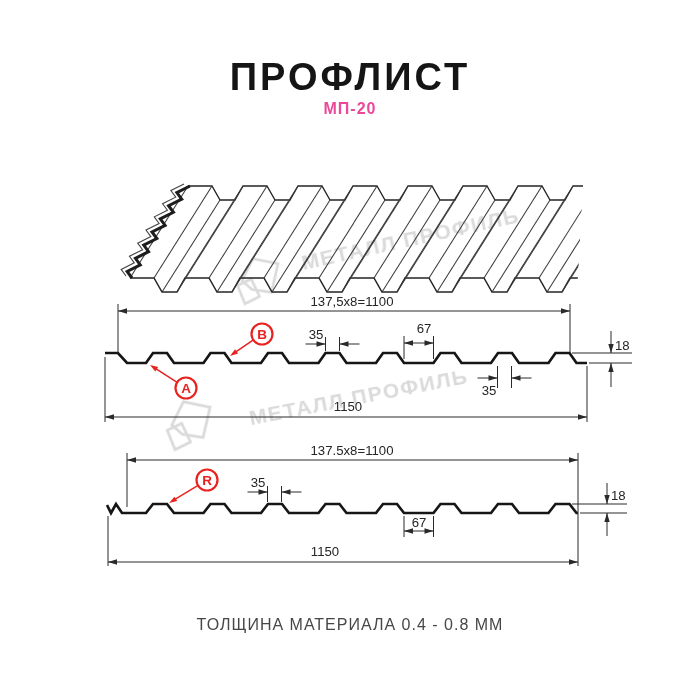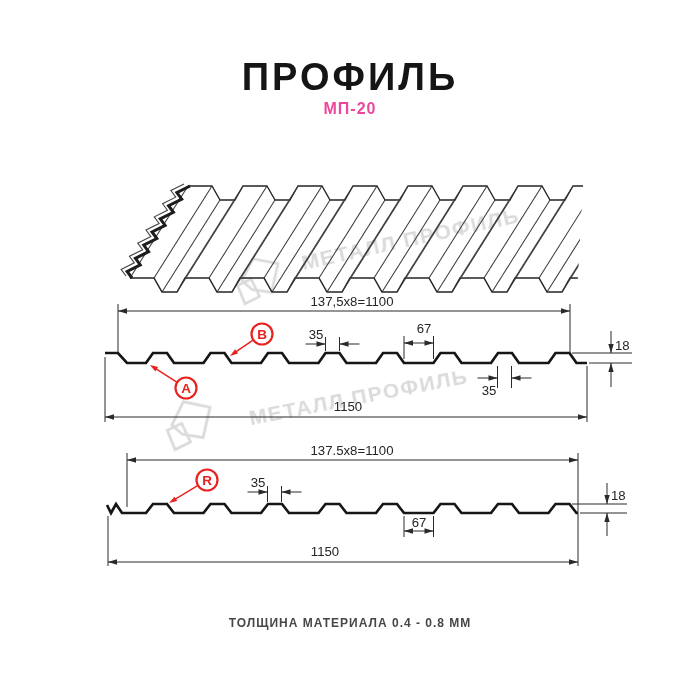--- a/index.html
+++ b/index.html
@@ -1,27 +1,27 @@
 <!DOCTYPE html>
 <html><head>
 <meta charset="utf-8">
 <style>
   html,body{margin:0;padding:0;background:#fff;}
   body{width:700px;height:700px;position:relative;overflow:hidden;
        font-family:"Liberation Sans",sans-serif;}
   .abs{position:absolute;left:0;width:700px;text-align:center;}
   #title{top:56px;font-size:38px;font-weight:bold;letter-spacing:3px;color:#151515;}
   #subtitle{top:100px;font-size:16px;font-weight:bold;letter-spacing:1px;color:#ec4899;}
-  #footer{top:616px;font-size:12px;font-weight:bold;letter-spacing:1px;color:#474747;}
+  #footer{top:616px;font-size:16px;font-weight:normal;letter-spacing:1px;color:#474747;}
   svg{position:absolute;top:0;left:0;}
 </style>
 </head>
 <body>
 
-<div id="title" class="abs">ПРОФИЛЬ</div>
+<div id="title" class="abs">ПРОФЛИСТ</div>
 <div id="subtitle" class="abs">МП-20</div>
 <div id="footer" class="abs">ТОЛЩИНА МАТЕРИАЛА 0.4 - 0.8 ММ</div>
 
 <svg id="cv" width="700" height="700" viewBox="0 0 700 700">
     <g opacity="0.9">
       <g transform="translate(226,256) rotate(-10) scale(0.52)">
         <path d="M22,52 L50,14 L96,32 L74,84 L38,72 Z" fill="none" stroke="#d6d6d6" stroke-width="5"></path>
         <path d="M12,60 L40,52 L50,88 L20,97 Z" fill="none" stroke="#d6d6d6" stroke-width="5"></path>
       </g>
       <g transform="translate(412,246) rotate(-12.5)">

